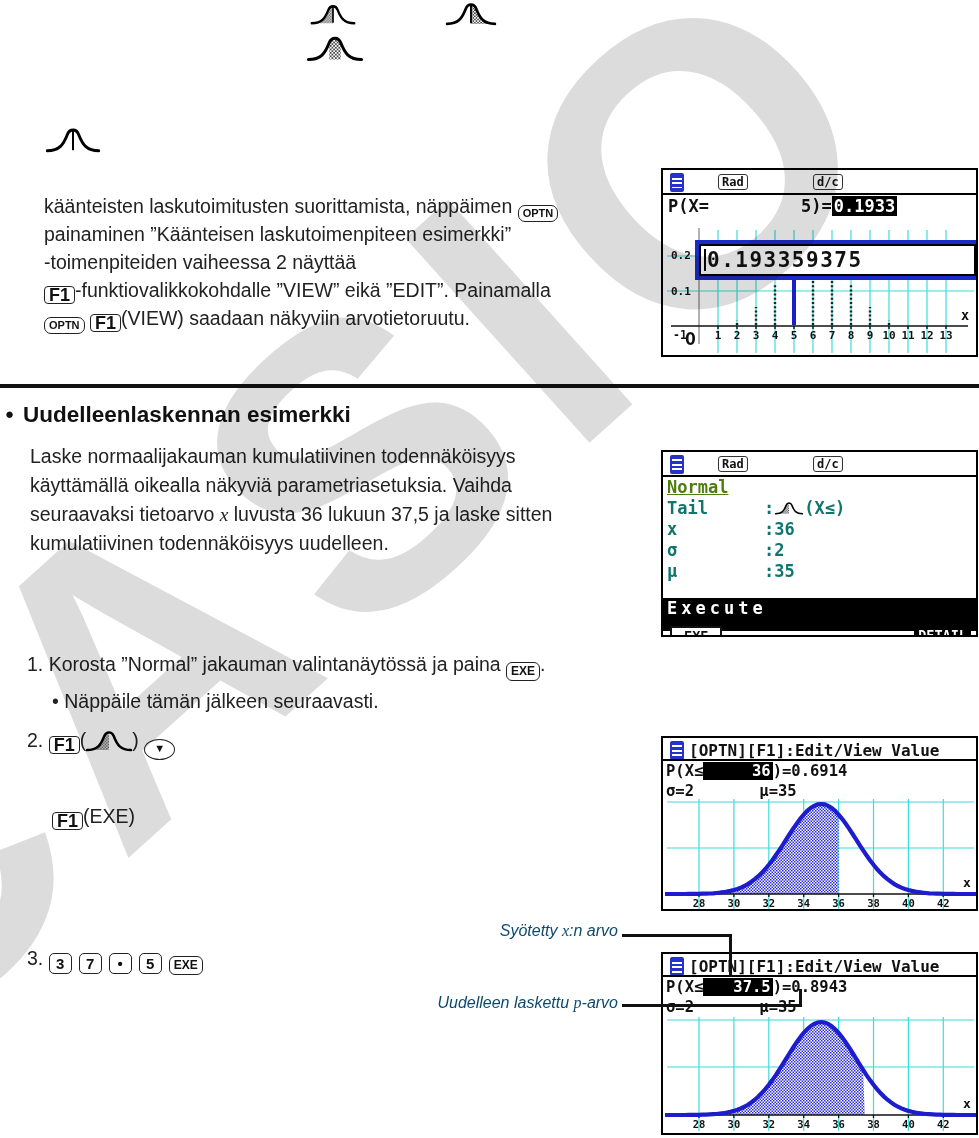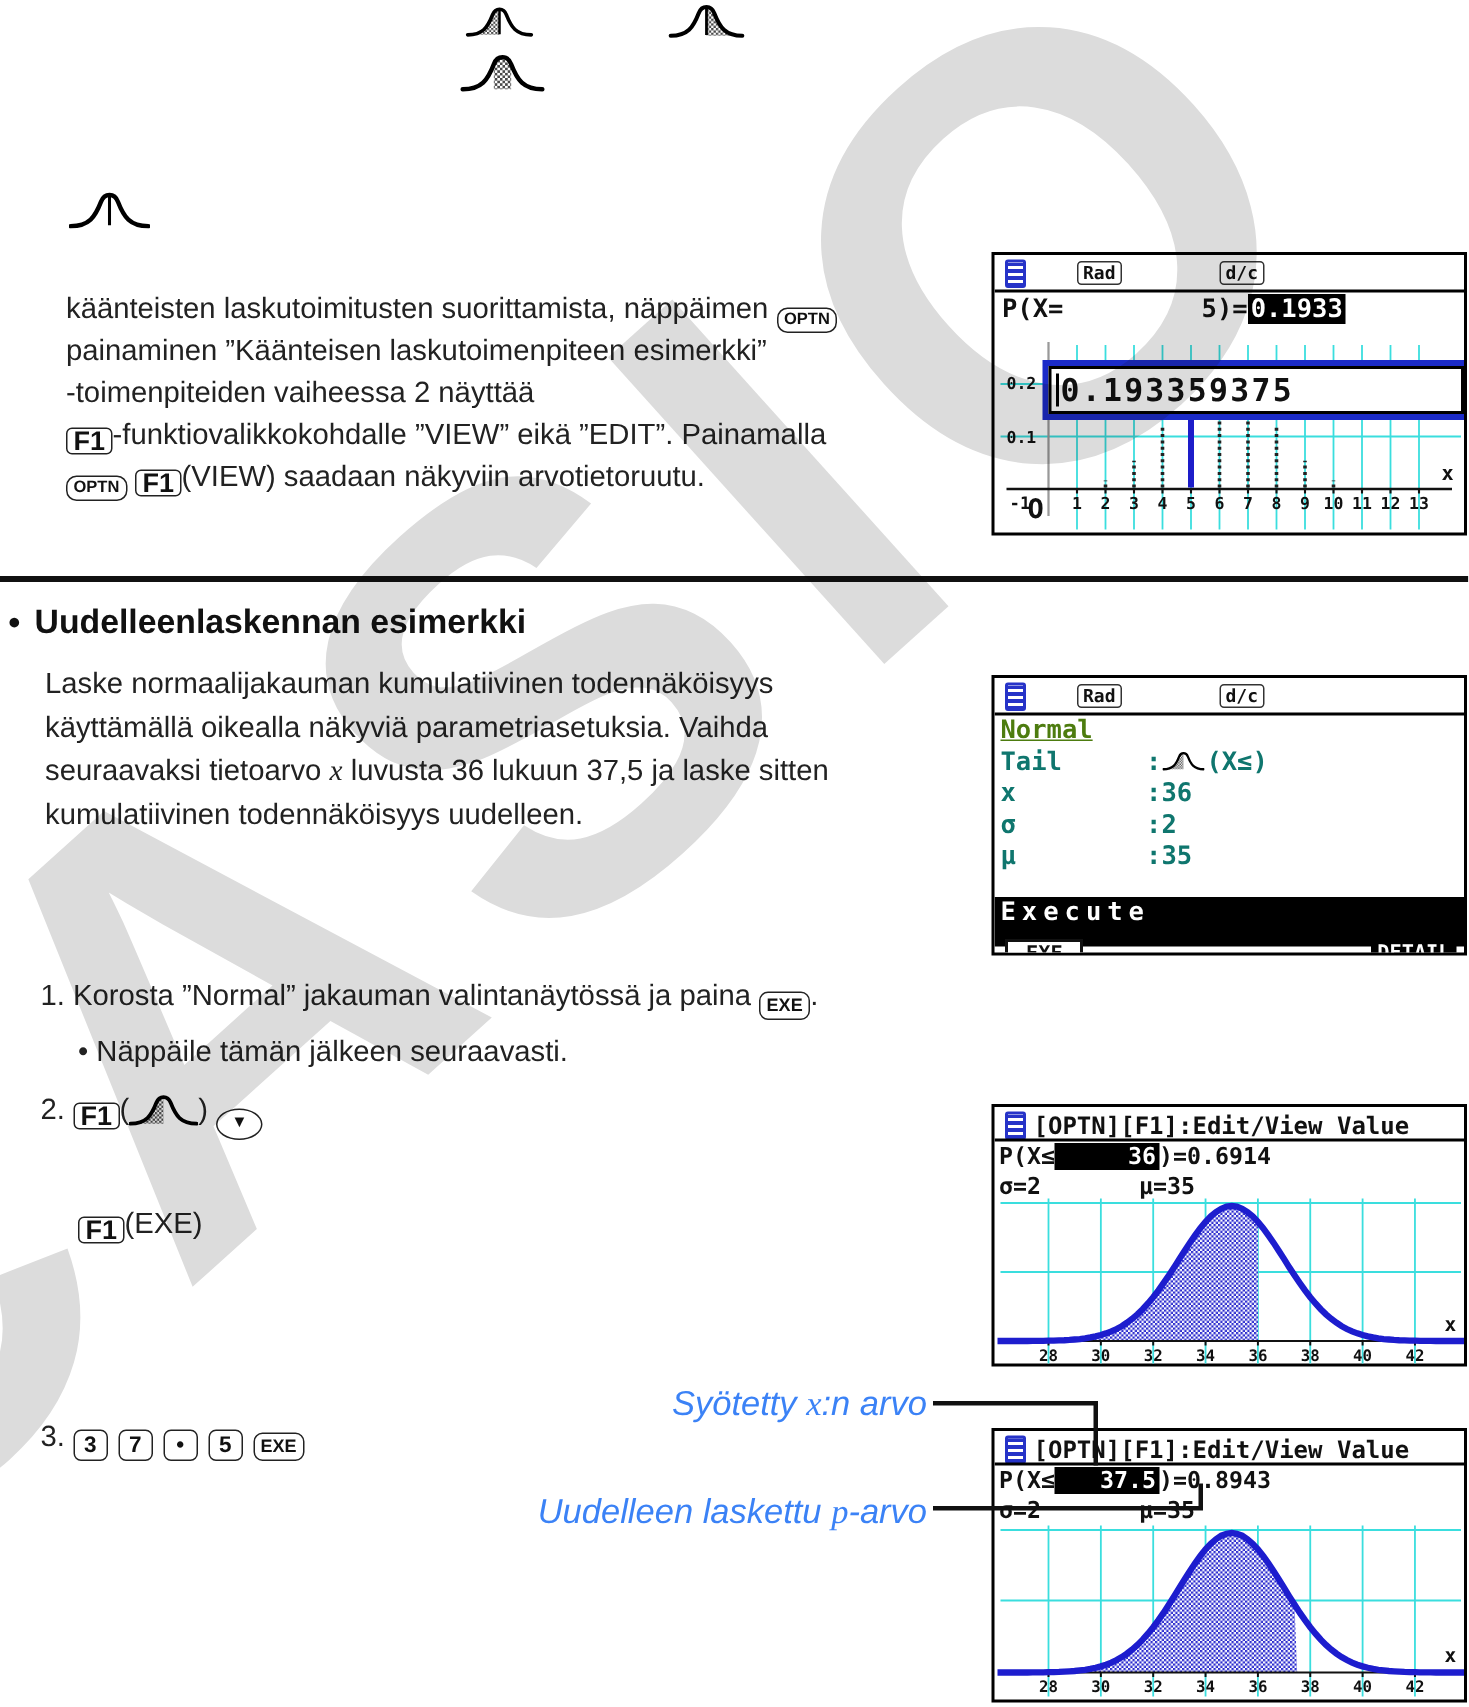--- a/index.html
+++ b/index.html
@@ -10,21 +10,21 @@
   .watermark{position:absolute;left:-70px;top:690px;height:430px;line-height:400px;
      font:bold 400px "Liberation Sans",sans-serif;color:#dcdcdc;letter-spacing:24px;
      transform:rotate(-42deg);transform-origin:0 100%;white-space:nowrap;
      mix-blend-mode:multiply;z-index:40;pointer-events:none;}
   
   .tline{position:absolute;font-size:19.5px;line-height:28px;white-space:nowrap;color:#222;}
   .serifx{font-family:"Liberation Serif",serif;font-style:italic;}
   .heading{position:absolute;font-weight:bold;font-size:22.5px;color:#111;white-space:nowrap;}
   .heading .bullet{font-size:15px;vertical-align:3px;margin-right:9px;}
   .divider{position:absolute;left:0;width:979px;height:4px;background:#111;}
-  .callout{position:absolute;font-style:italic;font-size:23px;color:#3b82f6;white-space:nowrap;z-index:60;}
+  .callout{position:absolute;font-style:italic;font-size:16px;color:#0c4a6e;white-space:nowrap;z-index:60;}
   .cline{position:absolute;background:#111;z-index:60;}
   
   .key{display:inline-block;border:1.8px solid #222;border-radius:5px;background:#fff;
        font-weight:bold;text-align:center;vertical-align:-4px;color:#111;
        font-family:"Liberation Sans",sans-serif;}
   .key-optn{font-size:11px;line-height:15px;padding:0 4px;border-radius:7px;}
   .key-f1{font-size:18px;line-height:16px;padding:0 4px;border-radius:4px;}
   .key-exe{font-size:12px;line-height:17px;padding:0 4px;border-radius:6px;}
   .key-digit{font-size:15px;line-height:19px;width:21px;border-radius:5px;}
   .key-down{display:inline-block;width:29px;height:19px;border:1.8px solid #222;border-radius:50%;

